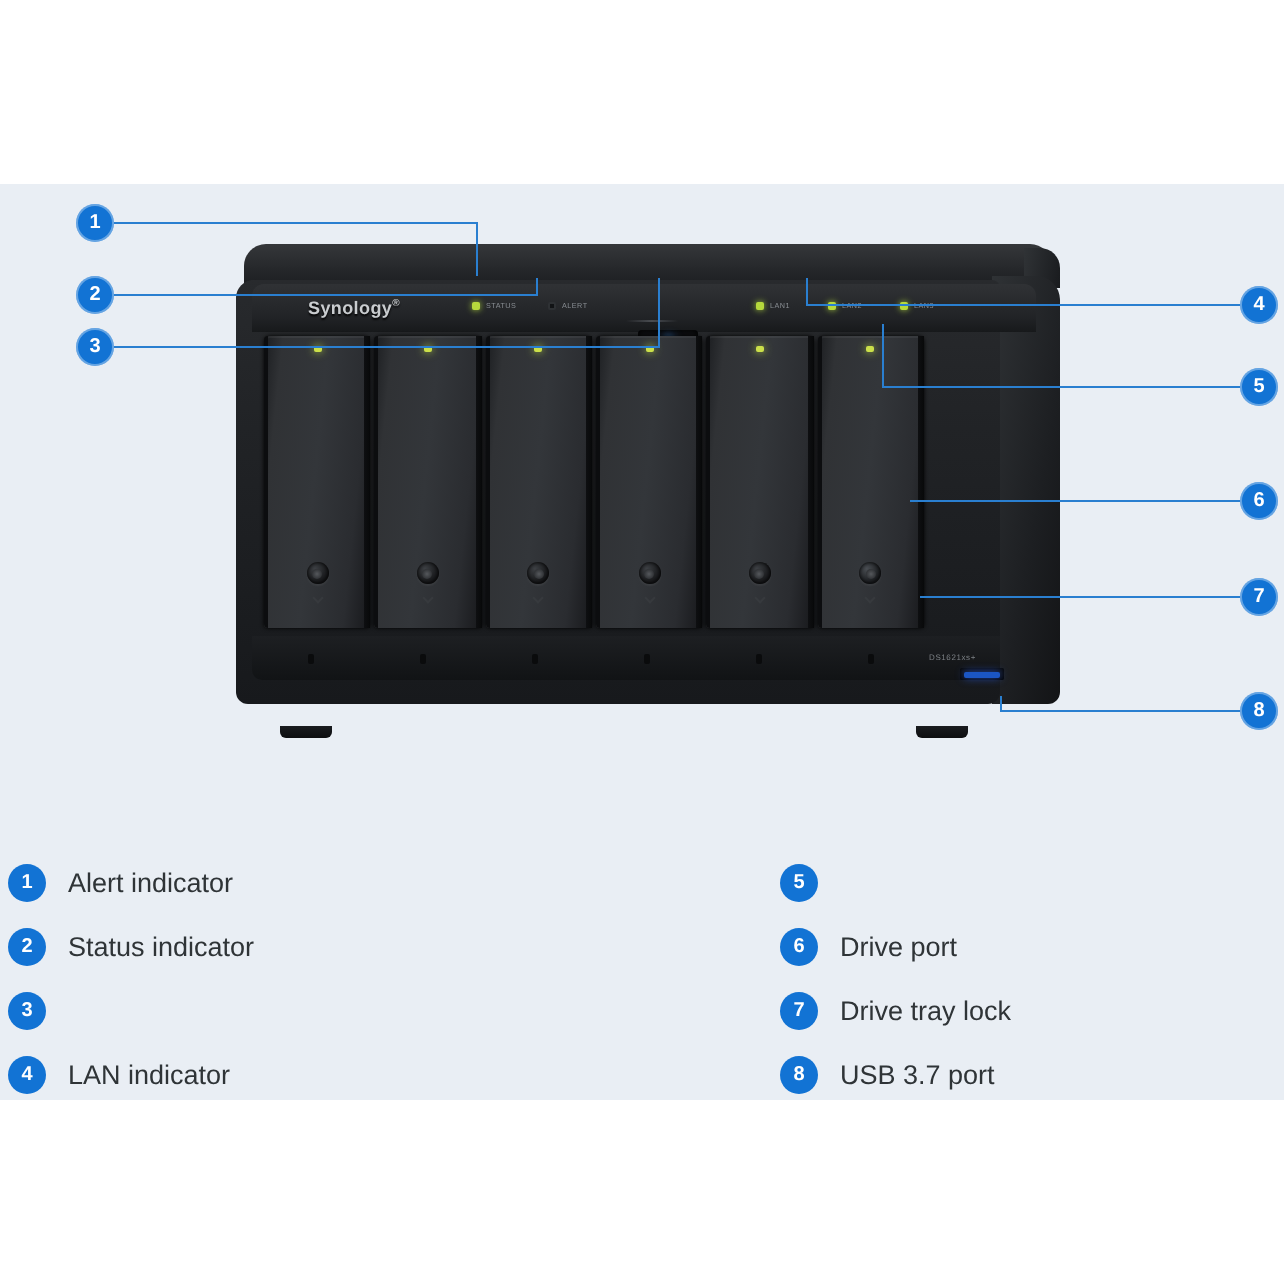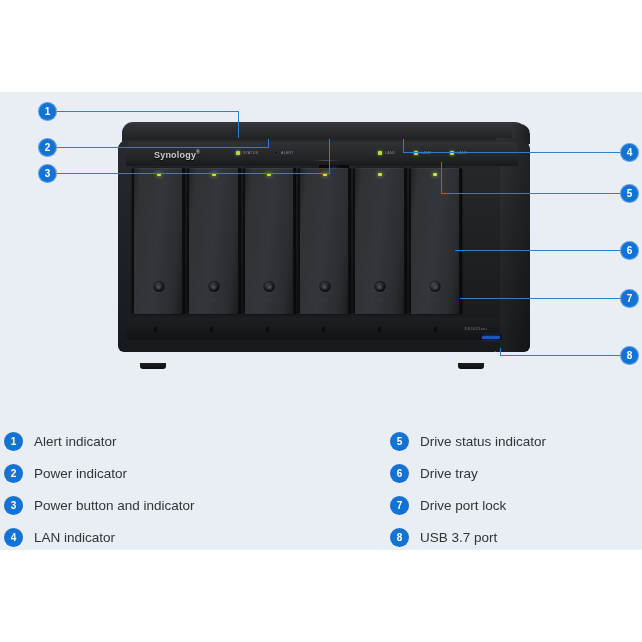--- a/index.html
+++ b/index.html
@@ -369,43 +369,41 @@
 
 <div id="legend">
 
   <div class="legend-col left">
     <div class="legend-row">
       <span class="legend-badge">1</span>
       <span class="legend-text">Alert indicator</span>
     </div>
     <div class="legend-row">
       <span class="legend-badge">2</span>
-      <span class="legend-text">Power indicator</span>
+      <span class="legend-text">Status indicator</span>
     </div>
     <div class="legend-row">
       <span class="legend-badge">3</span>
-      <span class="legend-text">Power button and indicator</span>
     </div>
     <div class="legend-row">
       <span class="legend-badge">4</span>
       <span class="legend-text">LAN indicator</span>
     </div>
   </div>
 
   <div class="legend-col right">
     <div class="legend-row">
       <span class="legend-badge">5</span>
-      <span class="legend-text">Drive status indicator</span>
     </div>
     <div class="legend-row">
       <span class="legend-badge">6</span>
-      <span class="legend-text">Drive tray</span>
+      <span class="legend-text">Drive port</span>
     </div>
     <div class="legend-row">
       <span class="legend-badge">7</span>
-      <span class="legend-text">Drive port lock</span>
+      <span class="legend-text">Drive tray lock</span>
     </div>
     <div class="legend-row">
       <span class="legend-badge">8</span>
       <span class="legend-text">USB 3.7 port</span>
     </div>
   </div>
 </div>
 
 </body></html>

